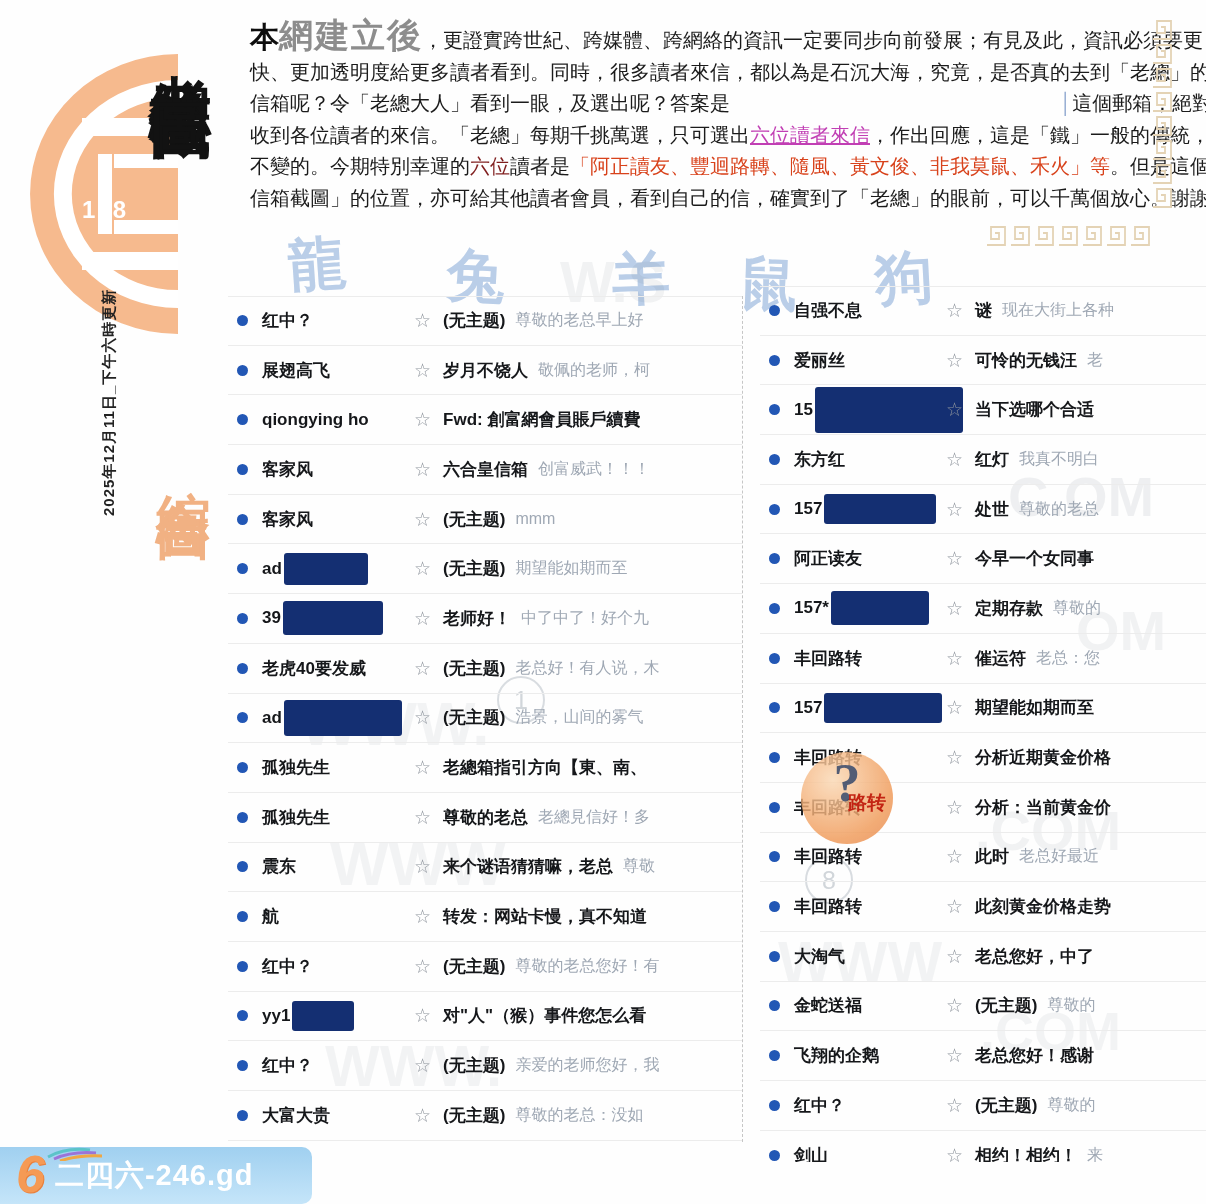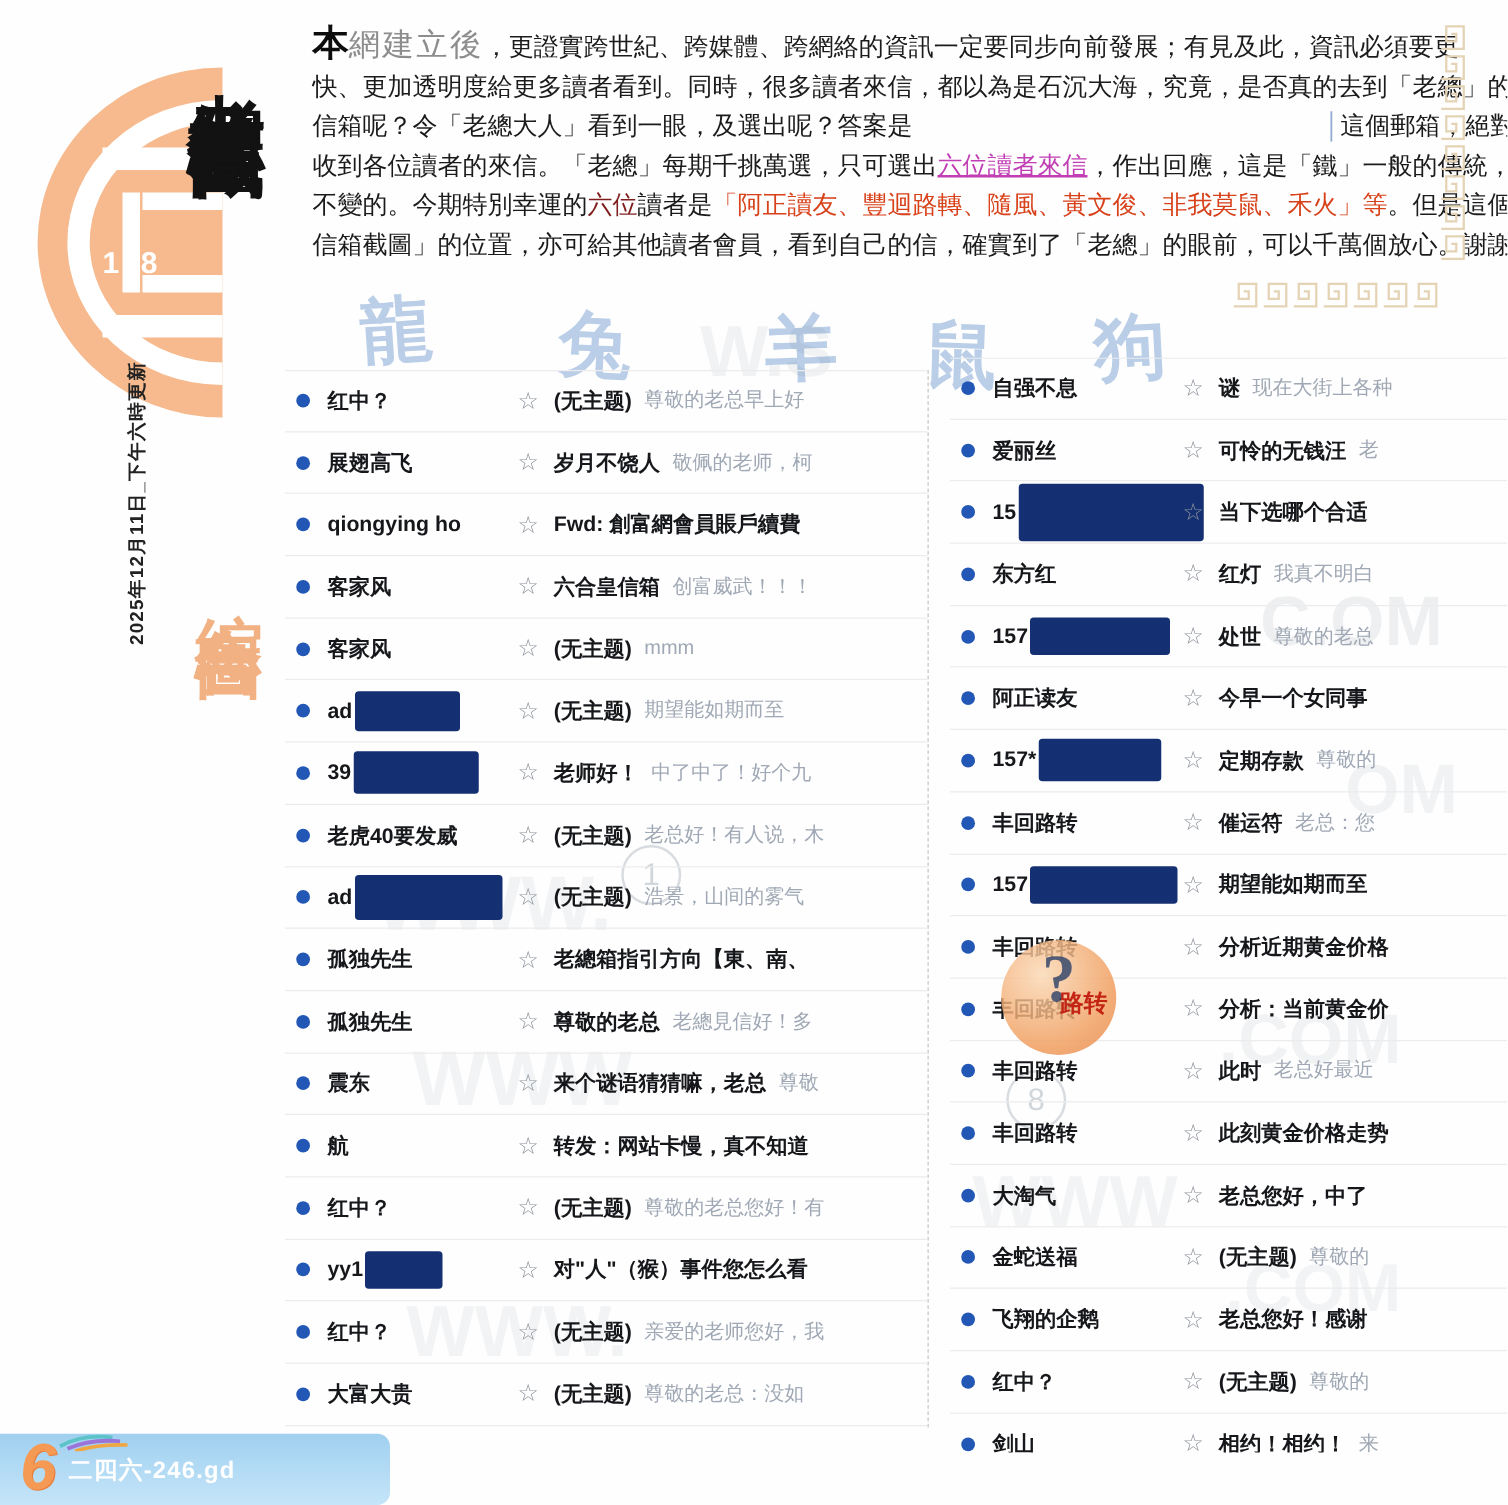--- a/index.html
+++ b/index.html
@@ -15,21 +15,21 @@
         font-family:"Liberation Serif",serif;font-weight:bold;font-size:54px;line-height:62px;
         letter-spacing:10px;color:#f1b183;}
   .vdate{position:absolute;left:100px;top:516px;transform:rotate(-90deg);transform-origin:left top;
          font-size:15px;font-weight:bold;color:#222;white-space:nowrap;letter-spacing:1px;}
 
   
   .hdr{position:absolute;left:250px;top:20px;width:905px;
        font-family:"Liberation Serif",serif;font-size:20px;line-height:31.5px;color:#1b1b1b;}
   .hdr .hline{white-space:nowrap;}
   .hdr .lead1{font-size:29px;font-weight:bold;color:#0d0d0d;}
-  .hdr .lead2{font-size:25px;font-weight:normal;color:#8d8d8d;letter-spacing:2px;}
+  .hdr .lead2{font-size:34px;font-weight:bold;color:#8d8d8d;letter-spacing:2px;}
   .hdr .pink{color:#c13fb4;text-decoration:underline;}
   .hdr .ored{color:#7f1d1d;}
   .hdr .red{color:#d8421b;margin-top:44px;}
   .hdr .bar{color:#93abd1;}
   .hdr .gap{display:inline-block;width:328px;}
 
   
   .meander-v{position:absolute;left:1150px;top:18px;display:flex;flex-direction:column;}
   .meander-h{position:absolute;left:984px;top:224px;display:flex;}
 
@@ -60,21 +60,21 @@
   .msub{font-weight:bold;font-size:17px;color:#15171a;white-space:nowrap;}
   .mprev{color:#9fa8b4;font-size:16px;margin-left:10px;white-space:nowrap;}
 
   
   .banner{position:absolute;left:0;top:1147px;width:312px;height:57px;border-radius:0 10px 10px 0;
           background:linear-gradient(180deg,#a0d0f0,#c5e5f9);display:flex;align-items:center;
           padding-left:16px;box-sizing:border-box;z-index:5;}
   .six{font-size:52px;font-weight:bold;font-style:italic;line-height:1;color:#f59a55;
        text-shadow:1px 1px 0 #e9803d;margin-right:10px;margin-top:-4px;
        font-family:"Liberation Sans",sans-serif;}
-  .btxt{color:#fff;font-weight:bold;font-size:19px;letter-spacing:1px;}
+  .btxt{color:#fff;font-weight:bold;font-size:29px;letter-spacing:1px;}
   .swoosh{position:absolute;left:46px;top:-2px;}
 </style>
 </head>
 <body>
 
 <div class="page">
 
   <svg class="logo" width="162" height="288" viewBox="0 0 162 288">
     <path fill="#f6ba8e" d="M160,4 A148,140 0 0,0 160,284 Z"></path>
     <path fill="#ffffff" d="M160,30 A122,112 0 0,0 160,258 L160,240 A104,94 0 0,1 160,48 Z"></path>

